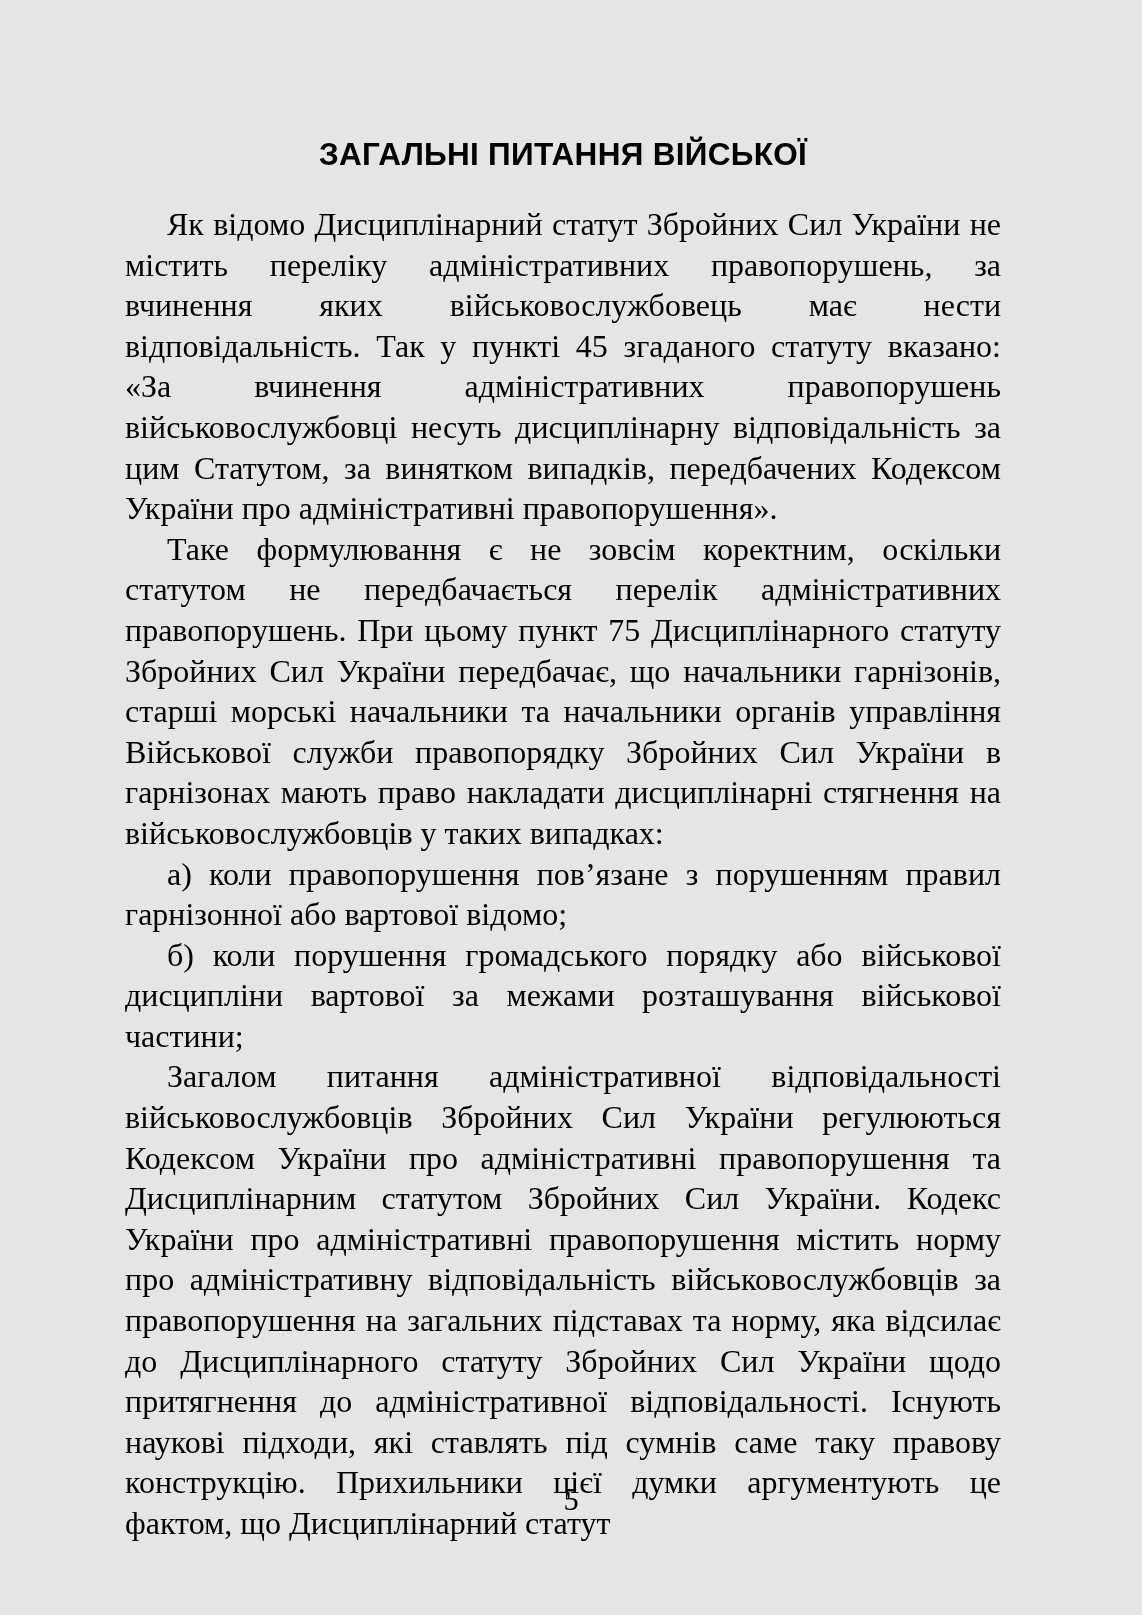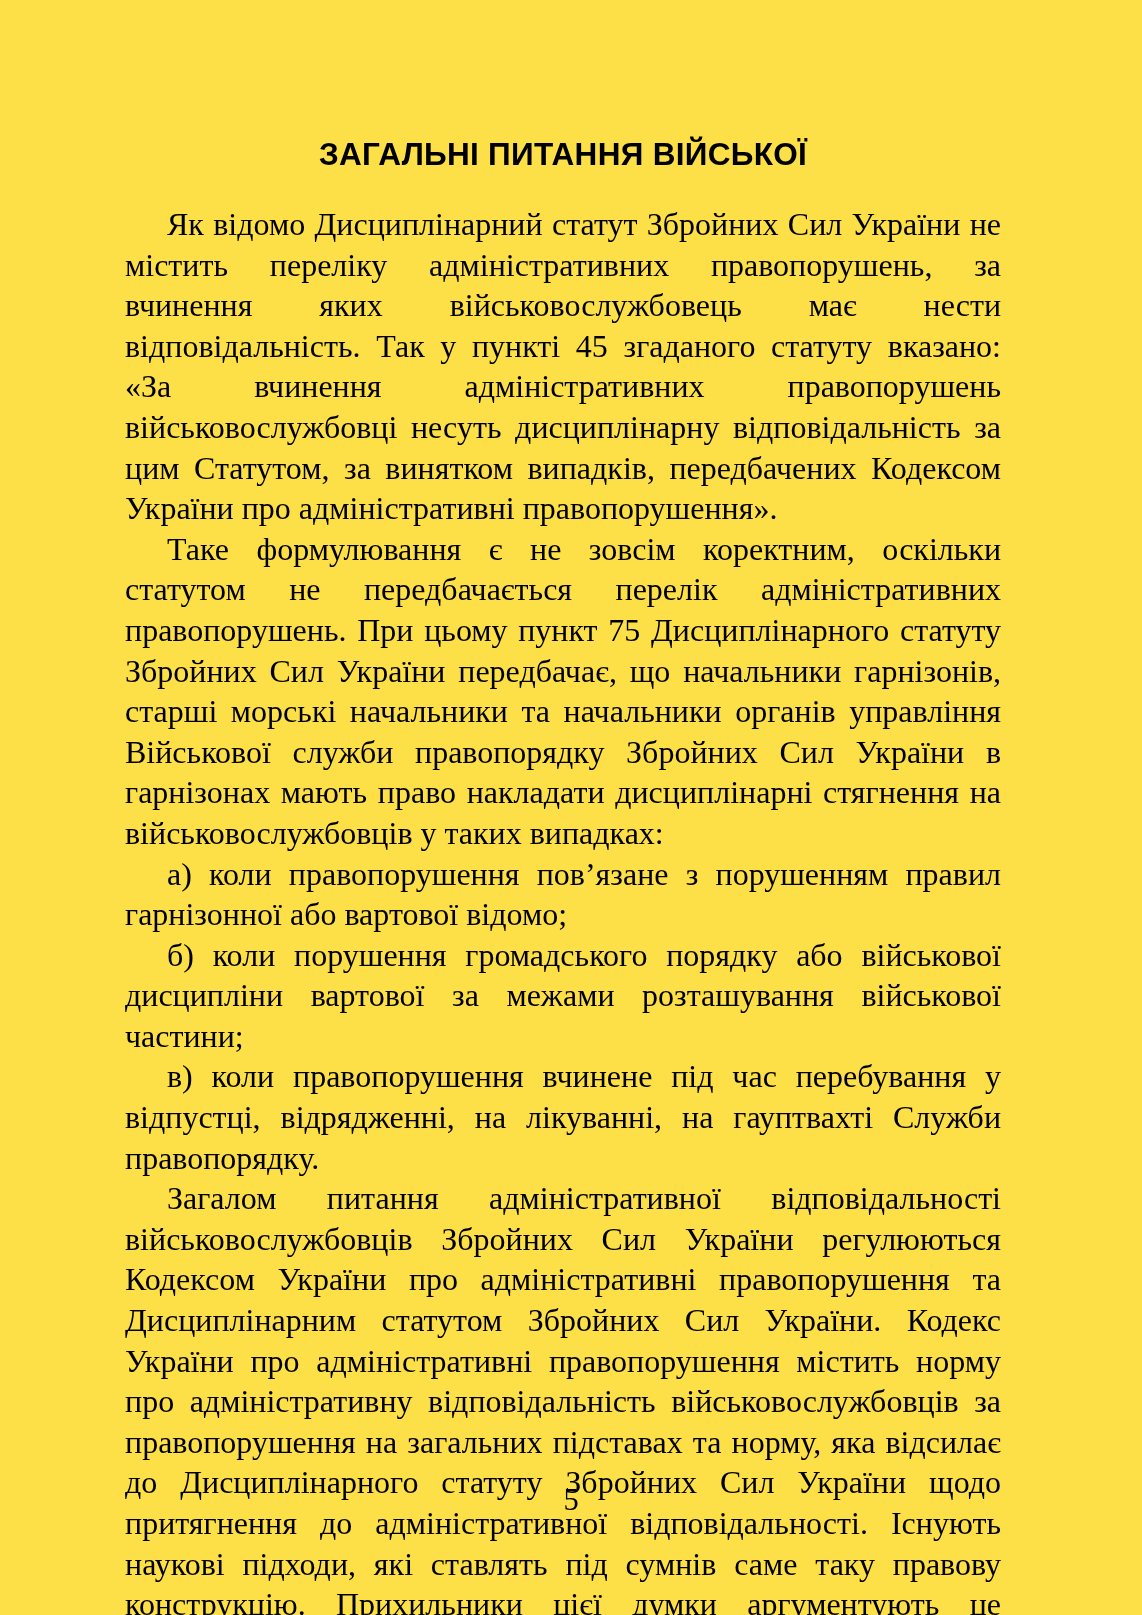--- a/index.html
+++ b/index.html
@@ -12,21 +12,21 @@
   body {
     font-family: "Liberation Serif", "DejaVu Serif", serif;
     color: #000000;
   }
 
   .page {
     position: relative;
     width: 1142px;
     height: 1615px;
     margin: 0 auto;
-    background: #fde047;
+    background: #e5e5e5;
     box-sizing: border-box;
     overflow: hidden;
   }
 
   .content {
     position: absolute;
     left: 125px;
     top: 0;
     width: 876px;
   }
@@ -83,21 +83,20 @@
 
     <h1 class="doc-title">
       <span class="title-line">ЗАГАЛЬНІ ПИТАННЯ ВІЙСЬКОЇ</span>
     </h1>
 
     <div class="body-block">
       <p class="para">Як відомо Дисциплінарний статут Збройних Сил України не містить переліку адміністративних правопорушень, за вчинення яких військовослужбовець має нести відповідальність. Так у пункті 45 згаданого статуту вказано: «За вчинення адміністративних правопорушень військовослужбовці несуть дисциплінарну відповідальність за цим Статутом, за винятком випадків, передбачених Кодексом України про адміністративні правопорушення».</p>
       <p class="para">Таке формулювання є не зовсім коректним, оскільки статутом не передбачається перелік адміністративних правопорушень. При цьому пункт 75 Дисциплінарного статуту Збройних Сил України передбачає, що начальники гарнізонів, старші морські начальники та начальники органів управління Військової служби правопорядку Збройних Сил України в гарнізонах мають право накладати дисциплінарні стягнення на військовослужбовців у таких випадках:</p>
       <p class="para">а) коли правопорушення пов’язане з порушенням правил гарнізонної або вартової відомо;</p>
       <p class="para">б) коли порушення громадського порядку або військової дисципліни вартової за межами розташування військової частини;</p>
-      <p class="para">в) коли правопорушення вчинене під час перебування у відпустці, відрядженні, на лікуванні, на гауптвахті Служби правопорядку.</p>
       <p class="para">Загалом питання адміністративної відповідальності військовослужбовців Збройних Сил України регулюються Кодексом України про адміністративні правопорушення та Дисциплінарним статутом Збройних Сил України. Кодекс України про адміністративні правопорушення містить норму про адміністративну відповідальність військовослужбовців за правопорушення на загальних підставах та норму, яка відсилає до Дисциплінарного статуту Збройних Сил України щодо притягнення до адміністративної відповідальності. Існують наукові підходи, які ставлять під сумнів саме таку правову конструкцію. Прихильники цієї думки аргументують це фактом, що Дисциплінарний статут</p>
     </div>
 
   </div>
 
   <div class="page-number">5</div>
 
 </div>
 
 </body></html>

